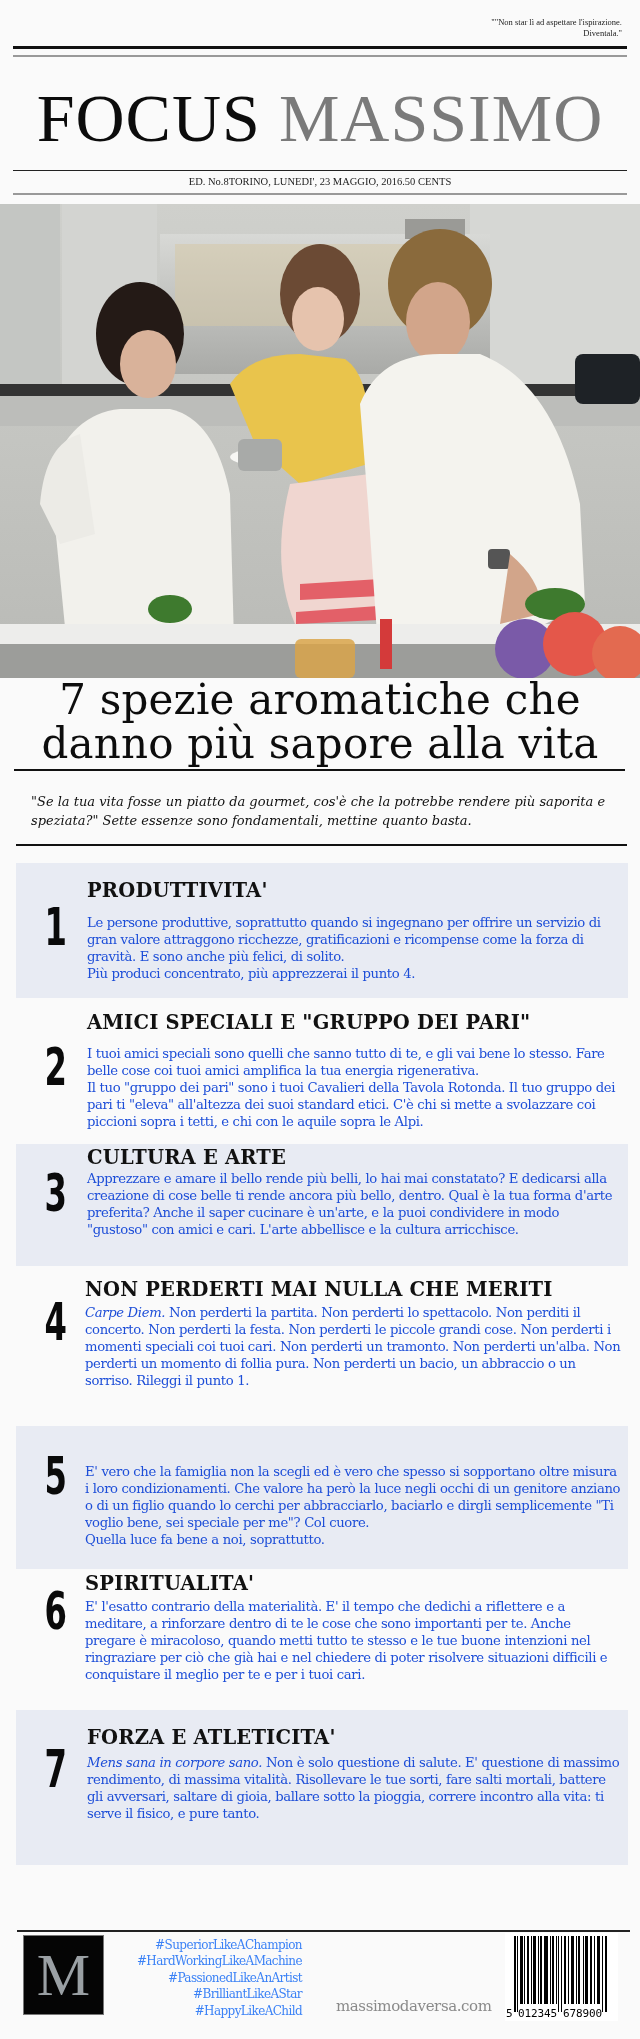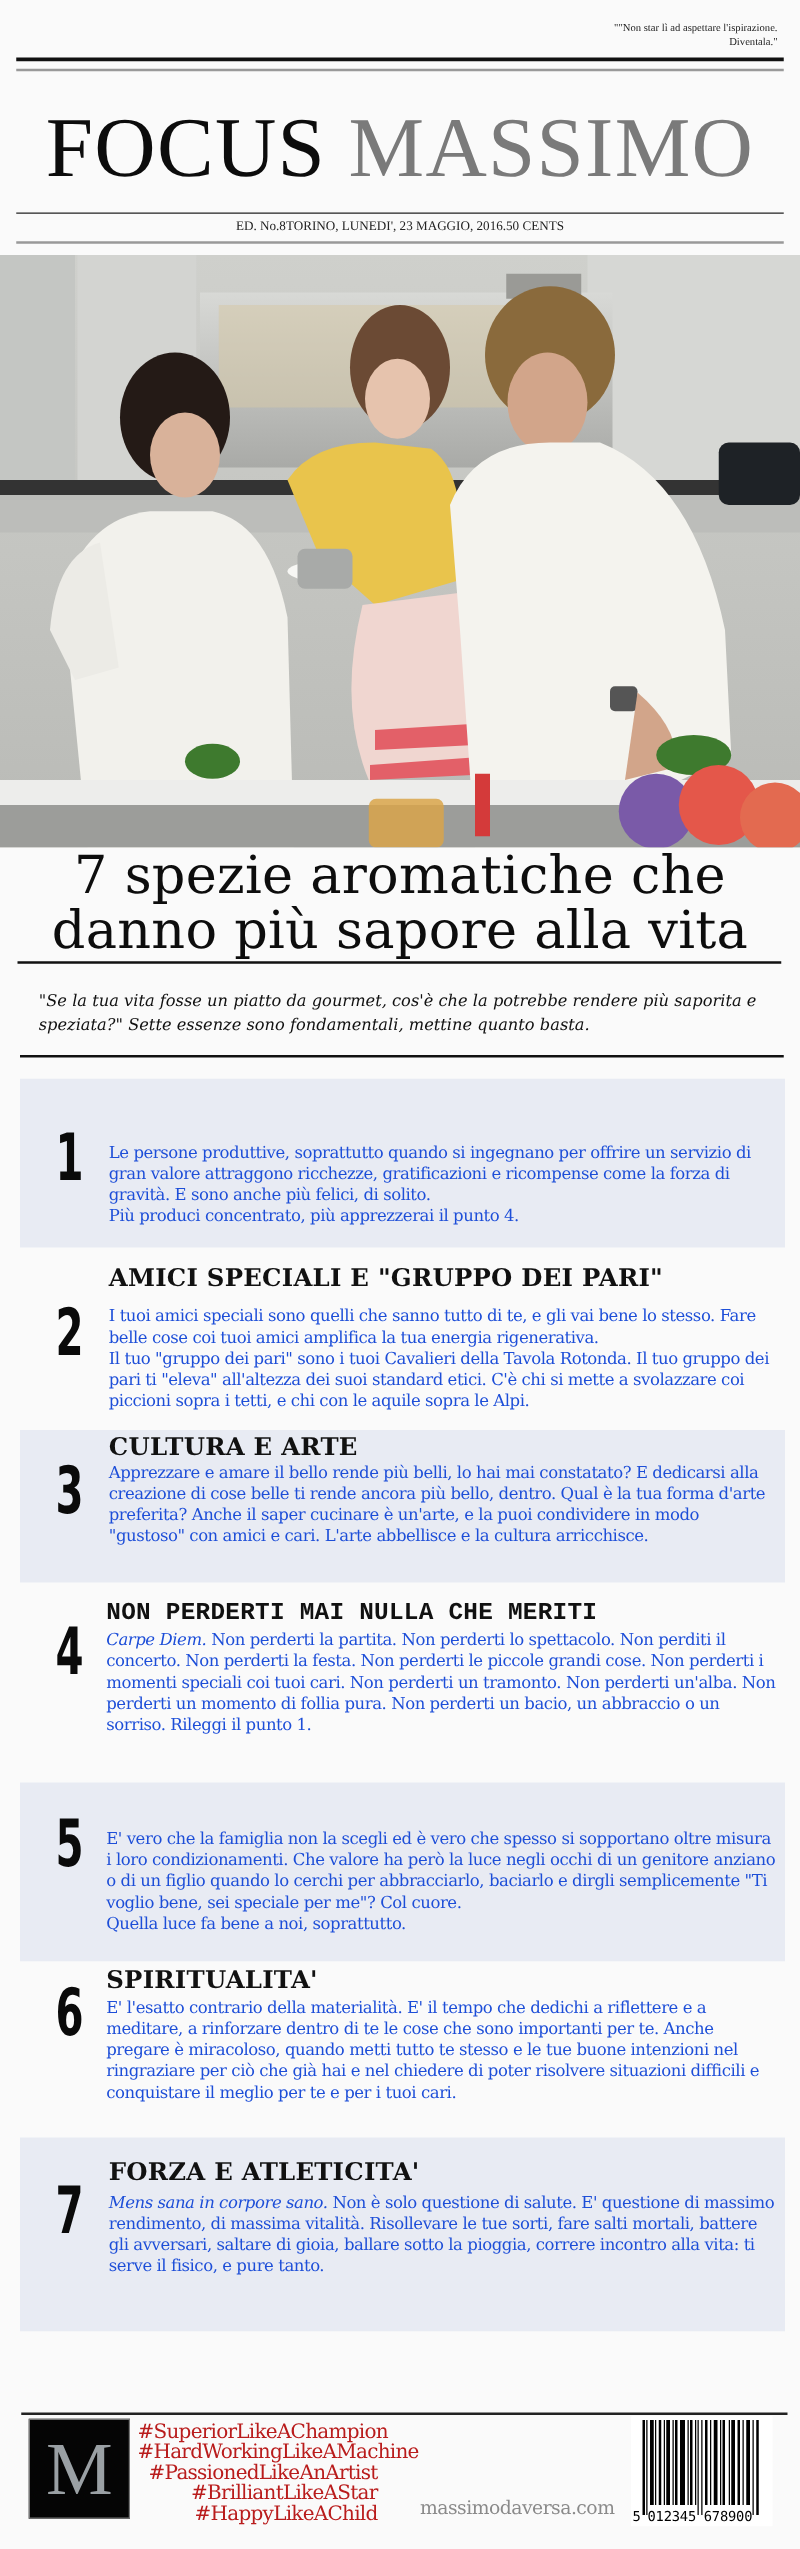--- a/index.html
+++ b/index.html
@@ -33,21 +33,21 @@
   .item { position: absolute; left: 16px; width: 612px; }
   .item.shade { background: #e8ebf3; }
   .num { position: absolute; left: 22px; width: 34px; text-align: center; font-family: "DejaVu Sans", sans-serif; font-weight: bold; font-size: 52px; line-height: 58px; transform: scaleX(0.62); transform-origin: center; color: #0a0a0a; }
   .item h2 { position: absolute; left: 71px; right: 8px; font-family: "DejaVu Serif", serif; font-weight: bold; font-size: 19.5px; line-height: 24px; color: #111; letter-spacing: 0.2px; }
   .item p { position: absolute; left: 71px; right: 6px; font-family: "DejaVu Serif", serif; font-size: 13.2px; line-height: 17px; color: #1d4ed8; letter-spacing: -0.35px; }
   .item p em { font-style: italic; }
 
   .footer-rule { left: 17px; width: 613px; top: 1930px; height: 2px; background: #222; }
   .logo { left: 23px; top: 1935px; width: 81px; height: 80px; background: #050505; border: 1px solid #777; display: flex; align-items: center; justify-content: center; }
   .logo span { font-family: "Liberation Serif", serif; font-size: 60px; color: #9aa0a4; line-height: 60px; }
-  .tags { left: 110px; width: 192px; top: 1937px; text-align: right; font-size: 16px; line-height: 16.4px; color: #b91c1c; font-family: "DejaVu Serif", serif; letter-spacing: -0.6px; }
+  .tags { left: 110px; width: 192px; top: 1937px; text-align: right; font-size: 12px; line-height: 16.4px; color: #3b82f6; font-family: "DejaVu Serif", serif; letter-spacing: -0.6px; }
   .site { left: 336px; top: 1997px; font-size: 15px; line-height: 18px; color: #8a8a8a; font-family: "DejaVu Serif", serif; letter-spacing: -0.4px; }
   .barcode { left: 505px; top: 1933px; width: 113px; height: 88px; background: #fff; }
 </style>
 </head>
 <body>
 
 <div class="abs quote">
   <div>""Non star lì ad aspettare l'ispirazione.</div>
   <div>Diventala."</div>
 </div>
@@ -134,20 +134,21 @@
   <div>7 spezie aromatiche che</div>
   <div>danno più sapore alla vita</div>
 </div>
 <div class="abs hl-rule"></div>
 
 <div class="abs intro">"Se la tua vita fosse un piatto da gourmet, cos'è che la potrebbe rendere più saporita e speziata?" Sette essenze sono fondamentali, mettine quanto basta.</div>
 <div class="abs intro-rule"></div>
 
 <div class="item shade" style="top:863px; height:135px;">
   <div class="num" style="top:35px;">1</div>
+  <h2 style="top:16px;">PRODUTTIVITA'</h2>
   <p style="top:51px;">
     <span>Le persone produttive, soprattutto quando si ingegnano per offrire un servizio di gran valore attraggono ricchezze, gratificazioni e ricompense come la forza di gravità. E sono anche più felici, di solito.</span><br>
     <span>Più produci concentrato, più apprezzerai il punto 4.</span>
   </p>
 </div>
 
 <div class="item" style="top:998px; height:140px;">
   <div class="num" style="top:40px;">2</div>
   <h2 style="top:13px;">AMICI SPECIALI E "GRUPPO DEI PARI"</h2>
   <p style="top:47px;">
@@ -157,21 +158,21 @@
 </div>
 
 <div class="item shade" style="top:1144px; height:122px;">
   <div class="num" style="top:20px;">3</div>
   <h2 style="top:2px;">CULTURA E ARTE</h2>
   <p style="top:26px;">Apprezzare e amare il bello rende più belli, lo hai mai constatato? E dedicarsi alla creazione di cose belle ti rende ancora più bello, dentro. Qual è la tua forma d'arte preferita? Anche il saper cucinare è un'arte, e la puoi condividere in modo "gustoso" con amici e cari. L'arte abbellisce e la cultura arricchisce.</p>
 </div>
 
 <div class="item" style="top:1266px; height:150px;">
   <div class="num" style="top:27px;">4</div>
-  <h2 style="top:12px; left:69px;font-family:Liberation Mono, monospace;">NON PERDERTI MAI NULLA CHE MERITI</h2>
+  <h2 style="top:12px; left:69px;">NON PERDERTI MAI NULLA CHE MERITI</h2>
   <p style="top:38px; left:69px;"><em>Carpe Diem.</em><span> Non perderti la partita. Non perderti lo spettacolo. Non perditi il concerto. Non perderti la festa. Non perderti le piccole grandi cose. Non perderti i momenti speciali coi tuoi cari. Non perderti un tramonto. Non perderti un'alba. Non perderti un momento di follia pura. Non perderti un bacio, un abbraccio o un sorriso. Rileggi il punto 1.</span></p>
 </div>
 
 <div class="item shade" style="top:1426px; height:143px;">
   <div class="num" style="top:21px;">5</div>
   <p style="top:37px; left:69px;">
     <span>E' vero che la famiglia non la scegli ed è vero che spesso si sopportano oltre misura i loro condizionamenti. Che valore ha però la luce negli occhi di un genitore anziano o di un figlio quando lo cerchi per abbracciarlo, baciarlo e dirgli semplicemente "Ti voglio bene, sei speciale per me"? Col cuore.</span><br>
     <span>Quella luce fa bene a noi, soprattutto.</span>
   </p>
 </div>

